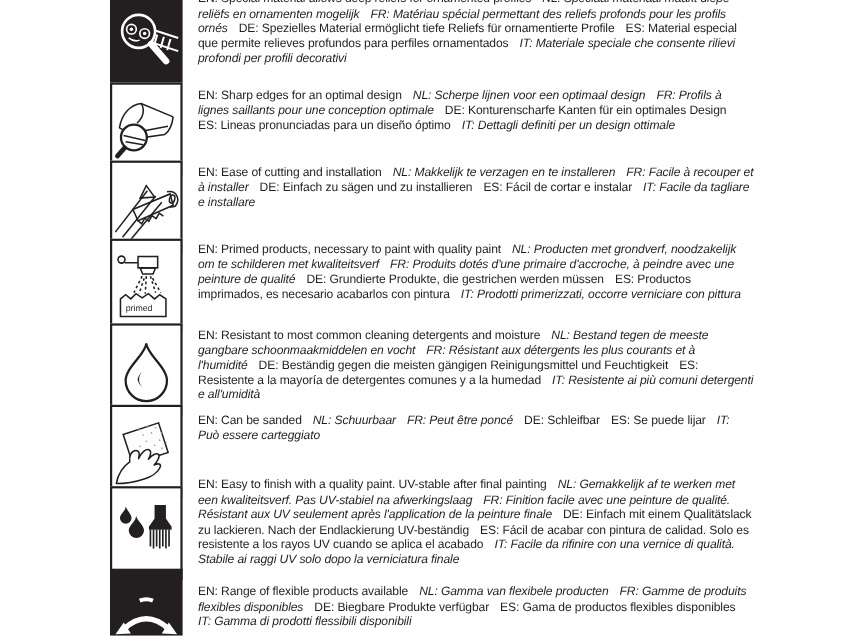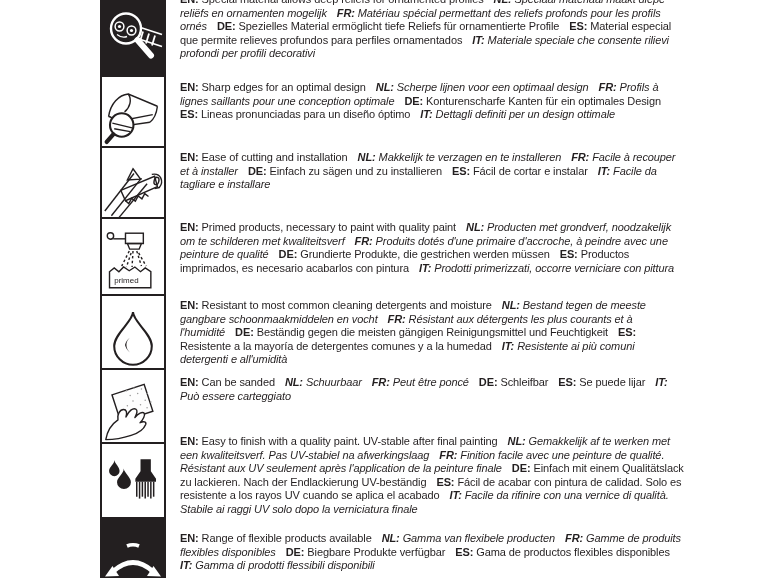--- a/index.html
+++ b/index.html
@@ -28,21 +28,21 @@
   .row-text{
     position:absolute;
     left:180px;
     width:505px;
     margin:0;
     font-size:11px;
     line-height:13.5px;
     letter-spacing:-0.1px;
     color:#231f20;
   }
-  .lang{font-weight:700;}
+  .lang{font-weight:400;}
   .seg{margin-right:7px;}
   .seg:last-child{margin-right:0;}
   .it{font-style:italic;}
 </style>
 </head>
 <body>
 
 <div class="page" id="page">
   <div>
     <div class="row-icon inverted" style="top: -9px;">

